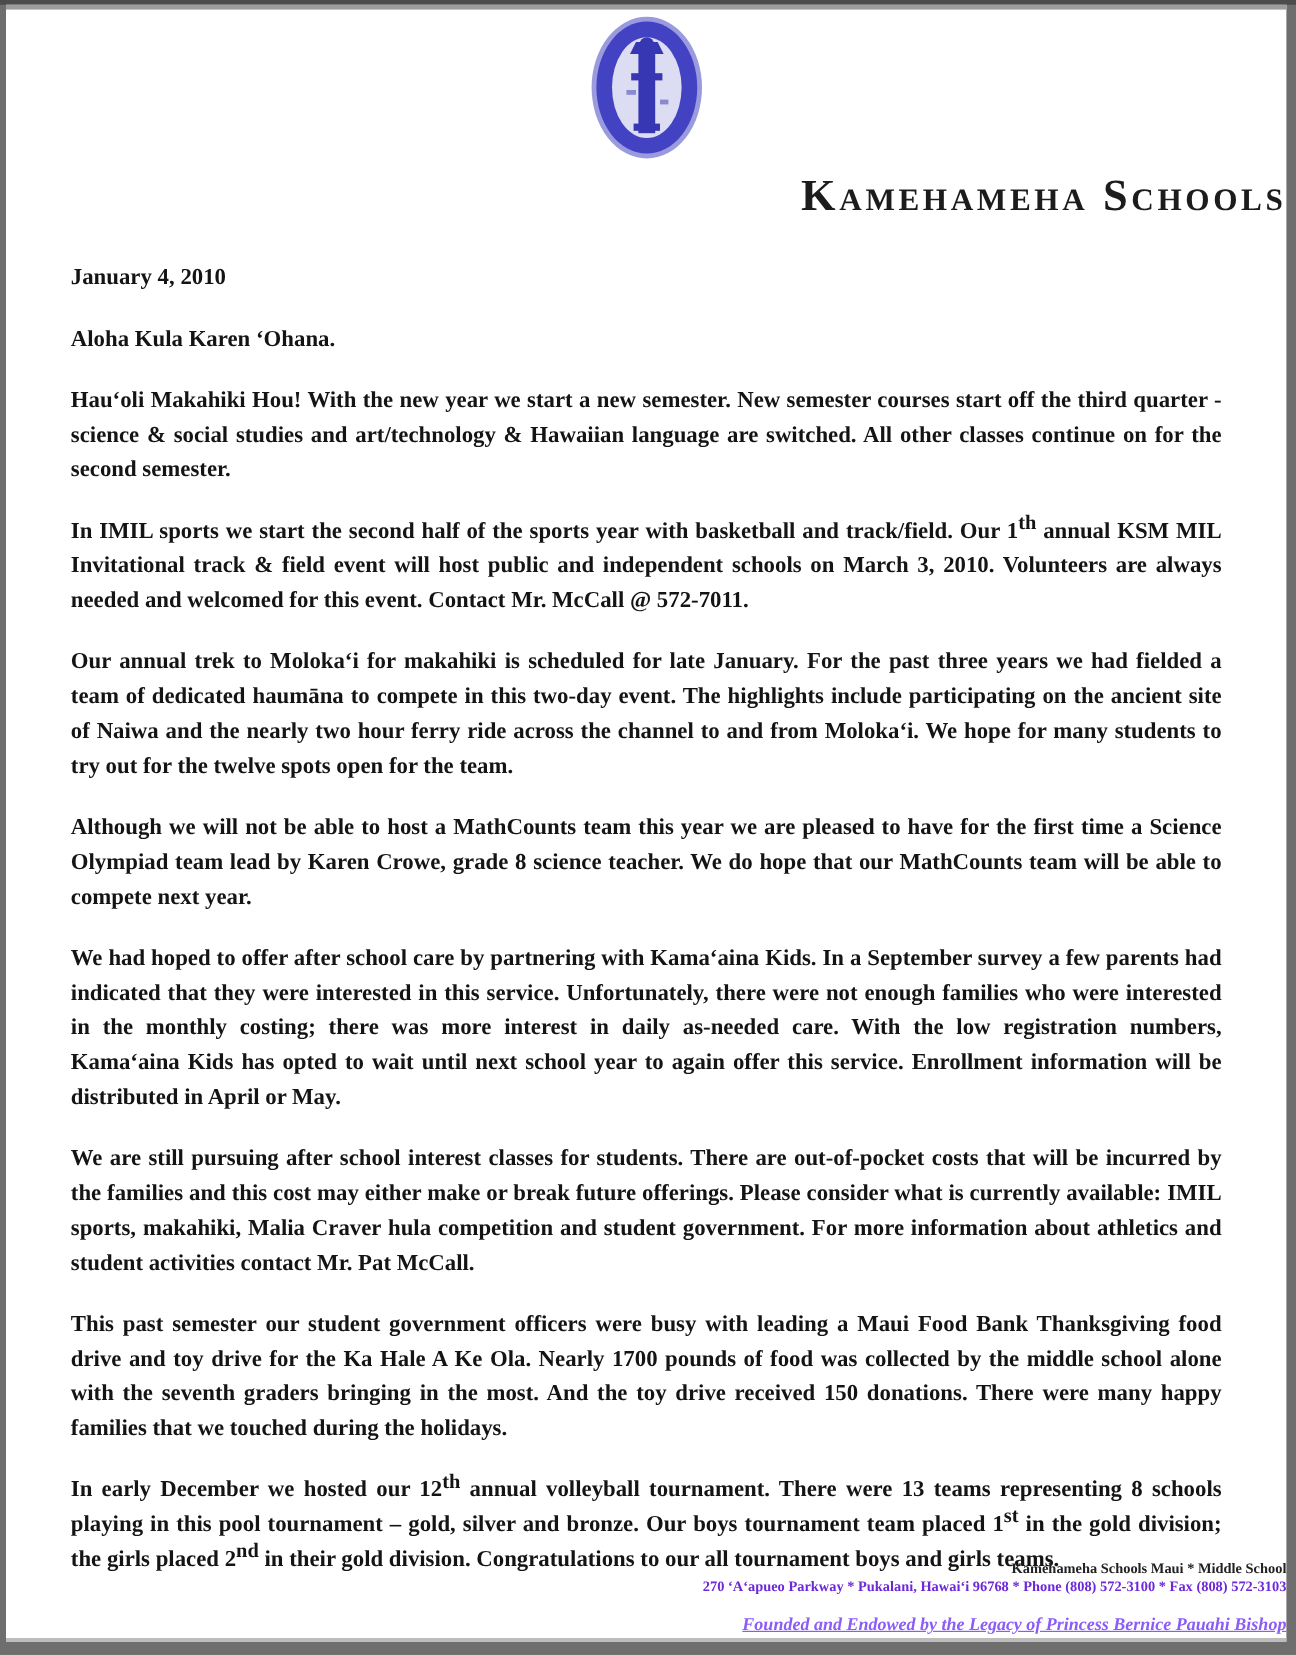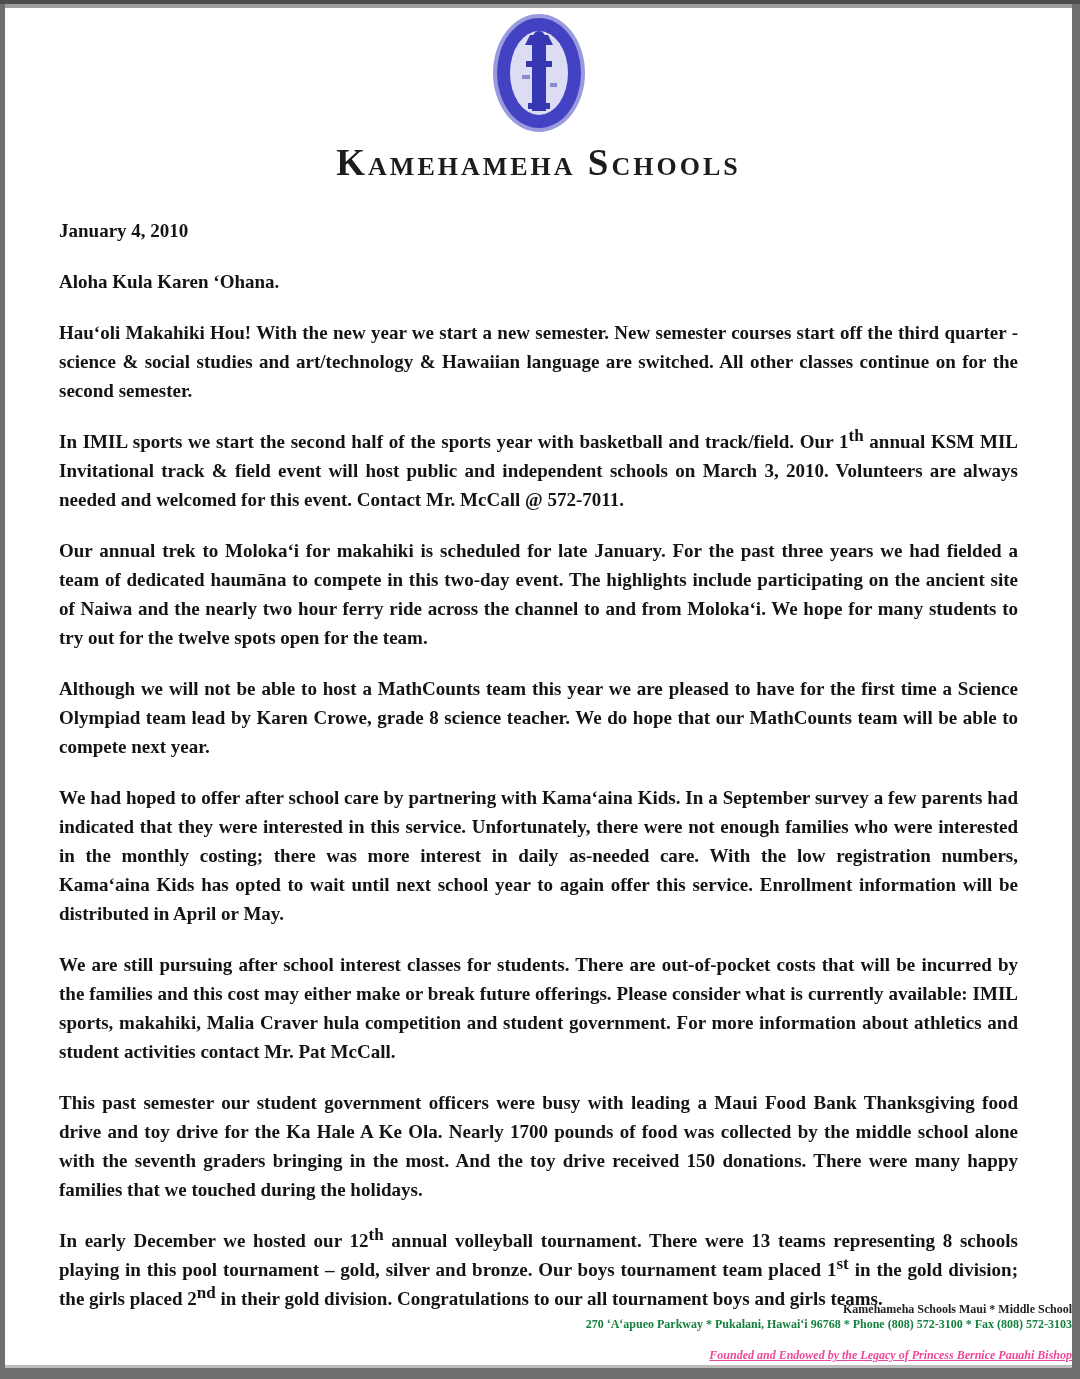--- a/index.html
+++ b/index.html
@@ -25,20 +25,21 @@
   }
   .letterhead{ text-align:center; padding-top:5px; }
   .seal{ display:inline-block; line-height:0; }
   .school-name{
     margin-top:4px;
     font-variant:small-caps;
     font-size:37px;
     letter-spacing:3px;
     font-weight:600;
     color:#1c1c1c;
+    text-align:right;
   }
   .letter-body{
     padding:0 54px;
     color:#141414;
     font-size:19px;
     line-height:29px;
     font-weight:bold;
   }
   .date-line{ margin:32px 0 0 0; }
   .salutation-line{ margin:22px 0 0 0; }
@@ -46,29 +47,29 @@
   .para sup{ font-size:17px; line-height:0; }
   .page-footer{
     position:absolute;
     left:4px;right:0;bottom:2px;
     text-align:right;
   }
   .footer-line1{
     font-size:12px;font-weight:bold;color:#222;line-height:15px;
   }
   .footer-line2{
-    font-size:12px;font-weight:bold;color:#15803d;line-height:15px;
+    font-size:12px;font-weight:bold;color:#6d28d9;line-height:15px;
   }
   .motto-link{
     display:inline-block;
     margin-top:16px;
-    font-size:12px;
+    font-size:15px;
     font-weight:bold;
     font-style:italic;
-    color:#ec4899;
+    color:#8b5cf6;
     text-decoration:underline;
     cursor:pointer;
   }
 </style>
 </head>
 <body>
 
 <div class="scan-frame">
   <div class="page">
 

